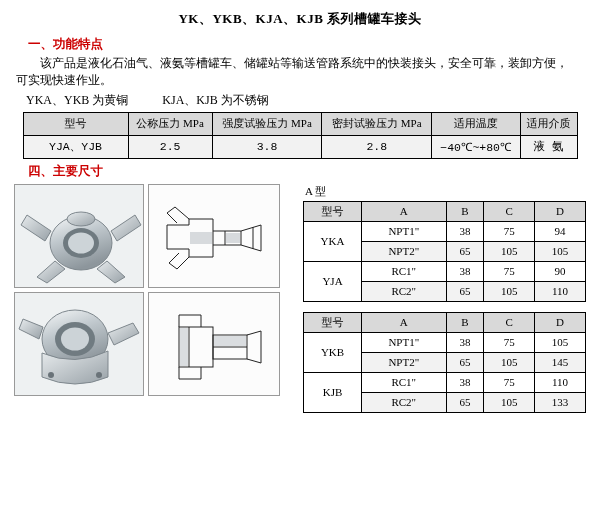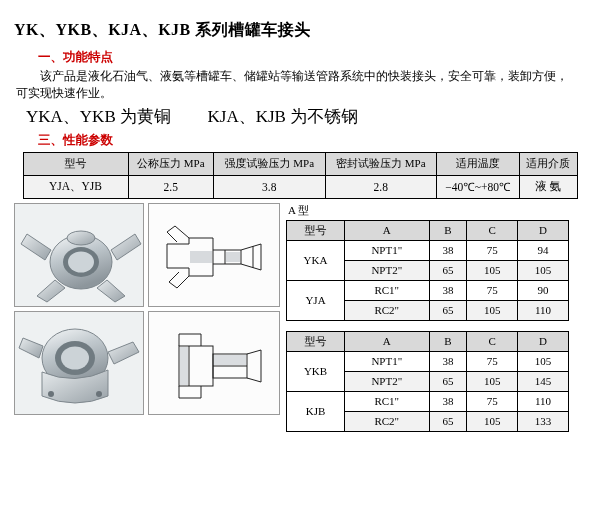--- a/index.html
+++ b/index.html
@@ -8,43 +8,43 @@
     width:600px; height:516px;
     background:#ffffff;
     font-family:"Liberation Serif", serif;
     color:#000;
     position:relative;
     overflow:hidden;
   }
   .page { position:relative; width:600px; height:516px; padding:0 14px; }
 
   h1.title {
-    text-align:left;
-    font-size:16px;
+    text-align:center;
+    font-size:13px;
     font-weight:bold;
-    margin:20px 0 8px 0;
+    margin:10px 0 8px 0;
     letter-spacing:0.5px;
     font-family:"Liberation Serif", serif;
   }
 
   .section-head {
     color:#cc0000;
     font-weight:bold;
     font-size:12.5px;
-    margin:4px 0 2px 24px;
+    margin:4px 0 2px 14px;
   }
   .body-text {
     font-size:12px;
     line-height:1.45;
     margin:0 14px 2px 0;
     text-indent:24px;
     padding:0 2px;
   }
   .plain-line {
-    font-size:17px;
+    font-size:12px;
     margin:1px 0 2px 12px;
   }
   .plain-line .gap { display:inline-block; width:28px; }
 
   
   table { border-collapse:collapse; }
   table.perf {
     width:555px;
     margin:3px auto 2px auto;
     table-align:center;
@@ -54,25 +54,25 @@
     border:1px solid #000;
     text-align:center;
     height:23px;
     padding:1px 2px;
     font-weight:normal;
   }
   table.perf thead th {
     background:#d9d9d9;
     font-size:11px;
   }
-  table.perf tbody tr.alt td { background:#f2f2f2; }
+  table.perf tbody tr.alt td { background:#f2f2f2;font-family:Liberation Mono, monospace; }
   table.perf td.first { width:105px; }
 
   
-  .bottom { position:relative; margin-top:4px; }
+  .bottom { position:relative; margin-top:4px;padding-left:17px; }
   .img-col { position:absolute; left:0; top:0; width:268px; }
   .photo-row { display:flex; gap:0; margin-bottom:4px; }
 
   .photo, .drawing {
     border:1px solid #999;
     background:#f4f4f4;
     position:relative;
     overflow:hidden;
   }
   .photo { width:130px; height:104px; background:linear-gradient(160deg,#eceff1 0%,#cfd6da 55%,#aeb7bd 100%); }
@@ -108,21 +108,20 @@
 
   <div class="section-head">一、功能特点</div>
   <p class="body-text">该产品是液化石油气、液氨等槽罐车、储罐站等输送管路系统中的快装接头，安全可靠，装卸方便，可实现快速作业。</p>
 
   <div class="plain-line">
     <span>YKA、YKB 为黄铜</span>
     <span class="gap"></span>
     <span>KJA、KJB 为不锈钢</span>
   </div>
 
-  <div class="section-head">三、性能参数</div>
 
   <table class="perf">
     <thead>
       <tr>
         <th>型号</th>
         <th>公称压力 MPa</th>
         <th>强度试验压力 MPa</th>
         <th>密封试验压力 MPa</th>
         <th>适用温度</th>
         <th>适用介质</th>
@@ -133,20 +132,21 @@
         <td class="first">YJA、YJB</td>
         <td>2.5</td>
         <td>3.8</td>
         <td>2.8</td>
         <td>−40℃~+80℃</td>
         <td>液 氨</td>
       </tr>
     </tbody>
   </table>
 
+  <div class="section-head">四、主要尺寸</div>
 
   <div class="bottom">
 
     <div class="img-col">
 
       <div class="photo-row">
         <div class="photo">
           <svg width="130" height="104" viewBox="0 0 130 104">
             <defs>
               <linearGradient id="mg" x1="0" y1="0" x2="0.4" y2="1">

